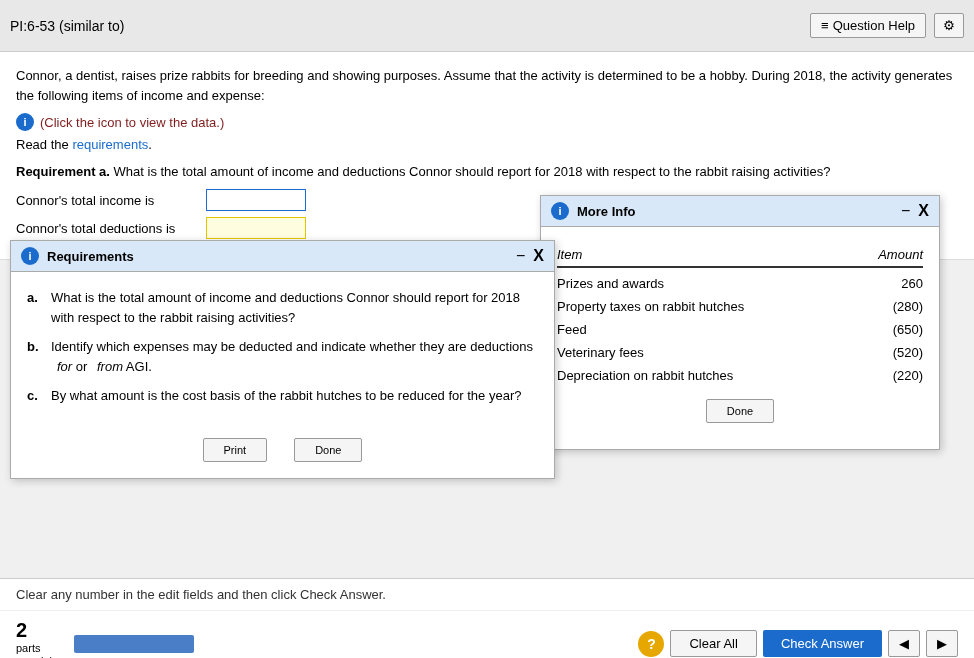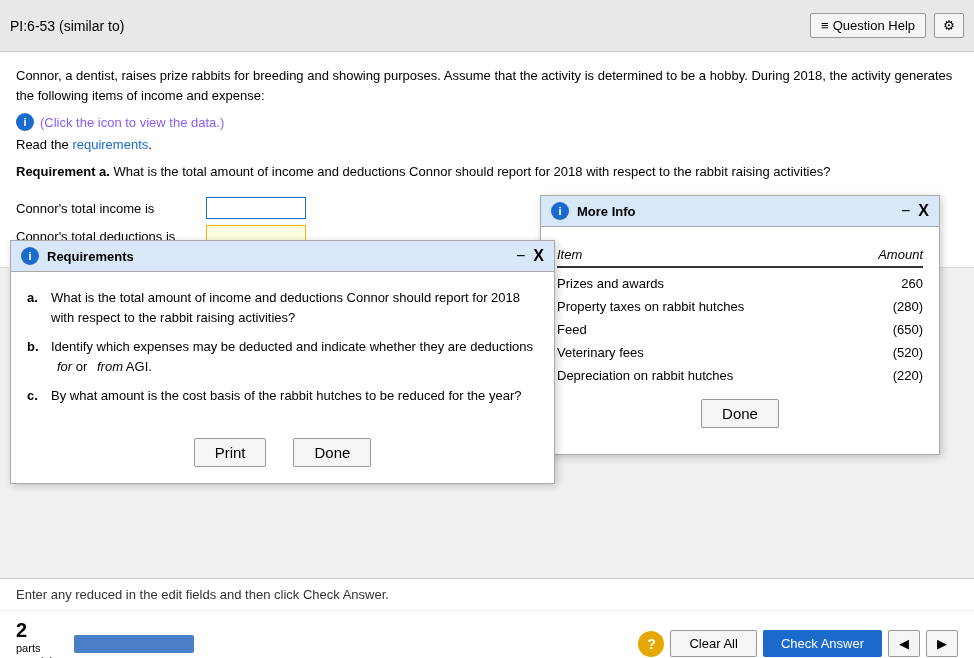--- a/index.html
+++ b/index.html
@@ -27,26 +27,26 @@
     .main-content {
       background: #fff; padding: 14px 16px; border-bottom: 1px solid #ddd;
     }
     .intro-text { font-size: 13px; line-height: 1.5; margin-bottom: 8px; }
     .info-row { display: flex; align-items: center; gap: 6px; margin-bottom: 6px; }
     .info-icon {
       width: 18px; height: 18px; border-radius: 50%; background: #1a6bcc;
       color: white; font-size: 11px; font-weight: bold;
       display: flex; align-items: center; justify-content: center; cursor: pointer;
     }
-    .info-link { color: #8b5cf6; text-decoration: none; cursor: pointer; }
+    .info-link { color: #7f1d1d; text-decoration: none; cursor: pointer; }
     .read-req { font-size: 13px; margin-bottom: 12px; }
     .read-req a { color: #1a6bcc; }
 
     .requirement-section { margin-top: 10px; }
-    .req-title { font-size: 13px; margin-bottom: 18px; }
+    .req-title { font-size: 13px; margin-bottom: 10px; }
     .req-title strong { font-weight: bold; }
 
     .form-row { display: flex; align-items: center; gap: 10px; margin-bottom: 6px; }
     .form-label { font-size: 13px; min-width: 180px; }
     .form-input {
       border: 1px solid #1a6bcc; background: #fff; width: 100px; height: 22px;
       padding: 2px 4px; font-size: 13px;
     }
     .form-input.yellow-border { border: 1px solid #e6c400; background: #fffde0; }
 
@@ -104,21 +104,21 @@
 
     .dialog-body { padding: 16px; }
     .req-list { list-style: none; margin-bottom: 16px; }
     .req-list li { display: flex; gap: 8px; margin-bottom: 10px; font-size: 13px; line-height: 1.5; }
     .req-list .li-label { font-weight: bold; min-width: 16px; }
     .req-list em { font-style: italic; margin-left: 6px; }
 
     .dialog-footer { display: flex; justify-content: center; gap: 27px; padding: 0 16px 16px; }
     .dialog-btn {
       border: 1px solid #999; background: #f5f5f5; padding: 5px 20px;
-      cursor: pointer; font-size: 15px; border-radius: 2px;
+      cursor: pointer; font-size: 11px; border-radius: 2px;
     }
 
     
     .dialog-more-info {
       position: absolute; top: 195px; left: 540px; width: 400px;
       background: #fff; border: 1px solid #aaa; box-shadow: 2px 2px 8px rgba(0,0,0,0.2);
       z-index: 9;
     }
     .table-header-row {
       display: flex; justify-content: space-between; align-items: center;
@@ -253,21 +253,21 @@
         </tr>
       </tbody>
     </table>
     <div class="more-info-footer">
       <button class="dialog-btn">Done</button>
     </div>
   </div>
 </div>
 
 <div class="bottom-bar">
-  <div class="bottom-hint">Enter any reduced in the edit fields and then click Check Answer.</div>
+  <div class="bottom-hint">Clear any number in the edit fields and then click Check Answer.</div>
   <div class="bottom-controls">
     <div class="parts-info">
       <div>
         <span style="font-size:20px; font-weight:bold;">2</span>
         <div style="font-size:11px; line-height:1.2;">
           <div>parts</div>
           <div>remaining</div>
         </div>
       </div>
       <div class="progress-bar"></div>

